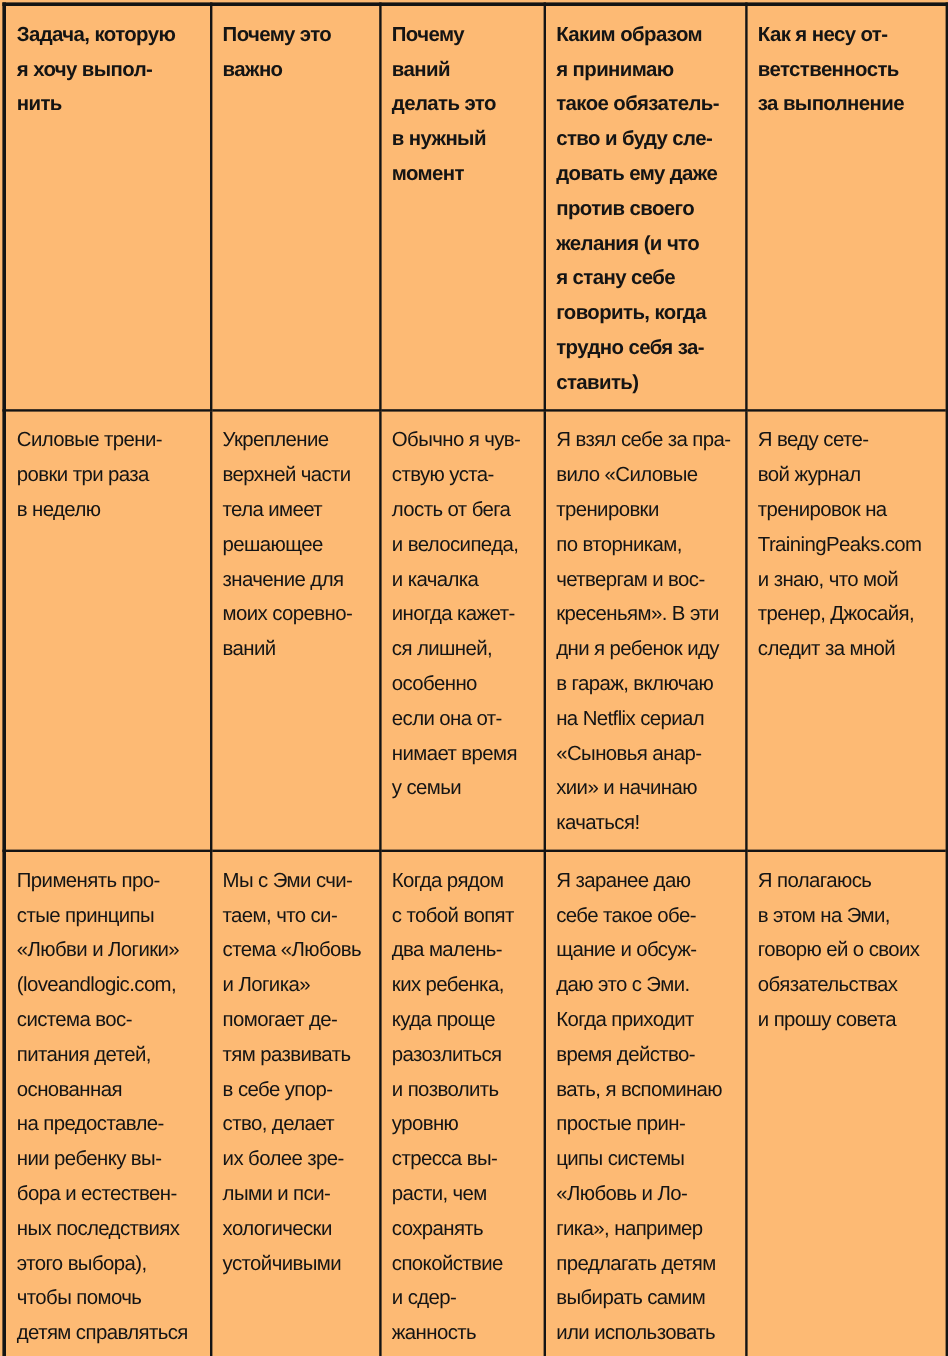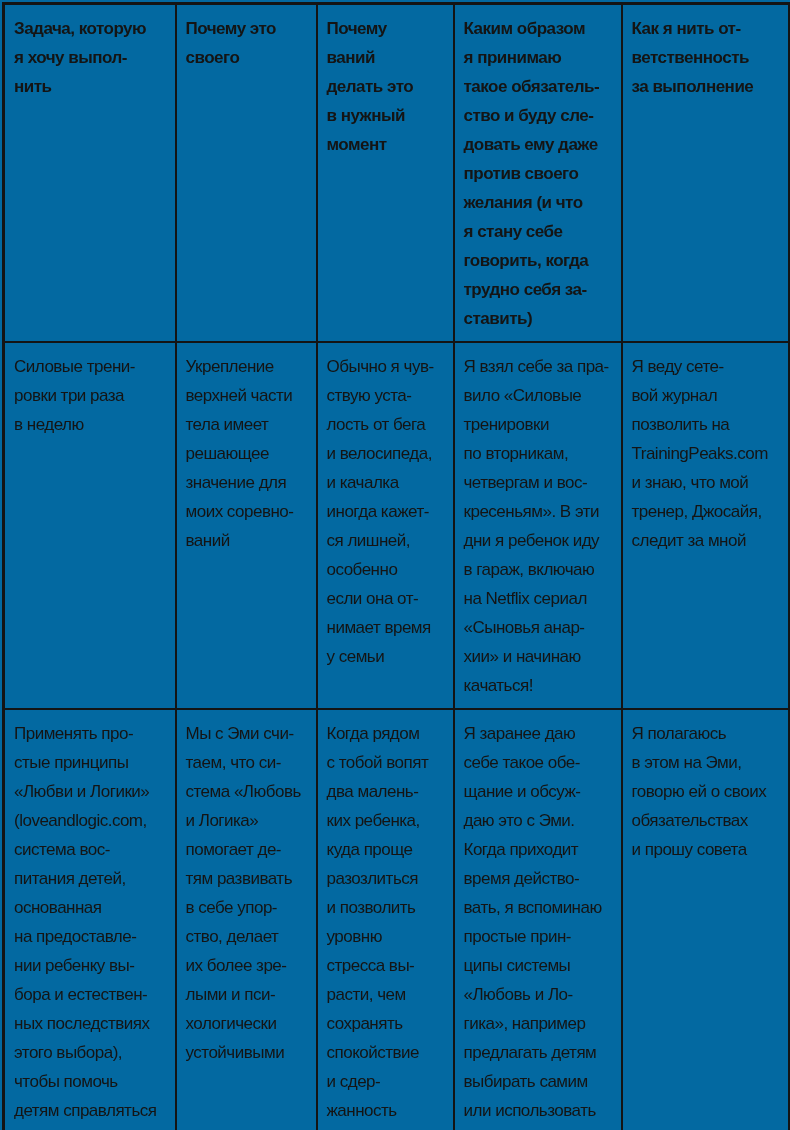--- a/index.html
+++ b/index.html
@@ -3,21 +3,21 @@
 <meta charset="utf-8">
 <style>
   html, body {
     margin: 0;
     padding: 0;
     background: #ffffff;
   }
   .page {
     width: 790px;
     height: 1130px;
-    background: #0369a1;
+    background: #fdba74;
     box-sizing: border-box;
     padding: 2px;
     font-family: "Liberation Sans", "DejaVu Sans", sans-serif;
     color: #141414;
   }
   table.commitment {
     width: 786px;
     border-collapse: collapse;
     table-layout: fixed;
     border: 3px solid #141414;
@@ -58,38 +58,38 @@
         <col class="c3">
         <col class="c4">
         <col class="c5">
     </colgroup>
     <thead>
       <tr class="row-header">
         <th>Задача, которую
 я хочу выпол-
 нить</th>
         <th>Почему это
-своего</th>
+важно</th>
         <th>Почему
 ваний
 делать это
 в нужный
 момент</th>
         <th>Каким образом
 я принимаю
 такое обязатель-
 ство и буду сле-
 довать ему даже
 против своего
 желания (и что
 я стану себе
 говорить, когда
 трудно себя за-
 ставить)</th>
-        <th>Как я нить от-
+        <th>Как я несу от-
 ветственность
 за выполнение</th>
       </tr>
     </thead>
     <tbody>
       <tr class="row-1">
         <td>Силовые трени-
 ровки три раза
 в неделю</td>
         <td>Укрепление
@@ -117,21 +117,21 @@
 четвергам и вос-
 кресеньям». В эти
 дни я ребенок иду
 в гараж, включаю
 на Netflix сериал
 «Сыновья анар-
 хии» и начинаю
 качаться!</td>
         <td>Я веду сете-
 вой журнал
-позволить на
+тренировок на
 TrainingPeaks.com
 и знаю, что мой
 тренер, Джосайя,
 следит за мной</td>
       </tr>
       <tr class="row-2">
         <td>Применять про-
 стые принципы
 «Любви и Логики»
 (loveandlogic.com,

